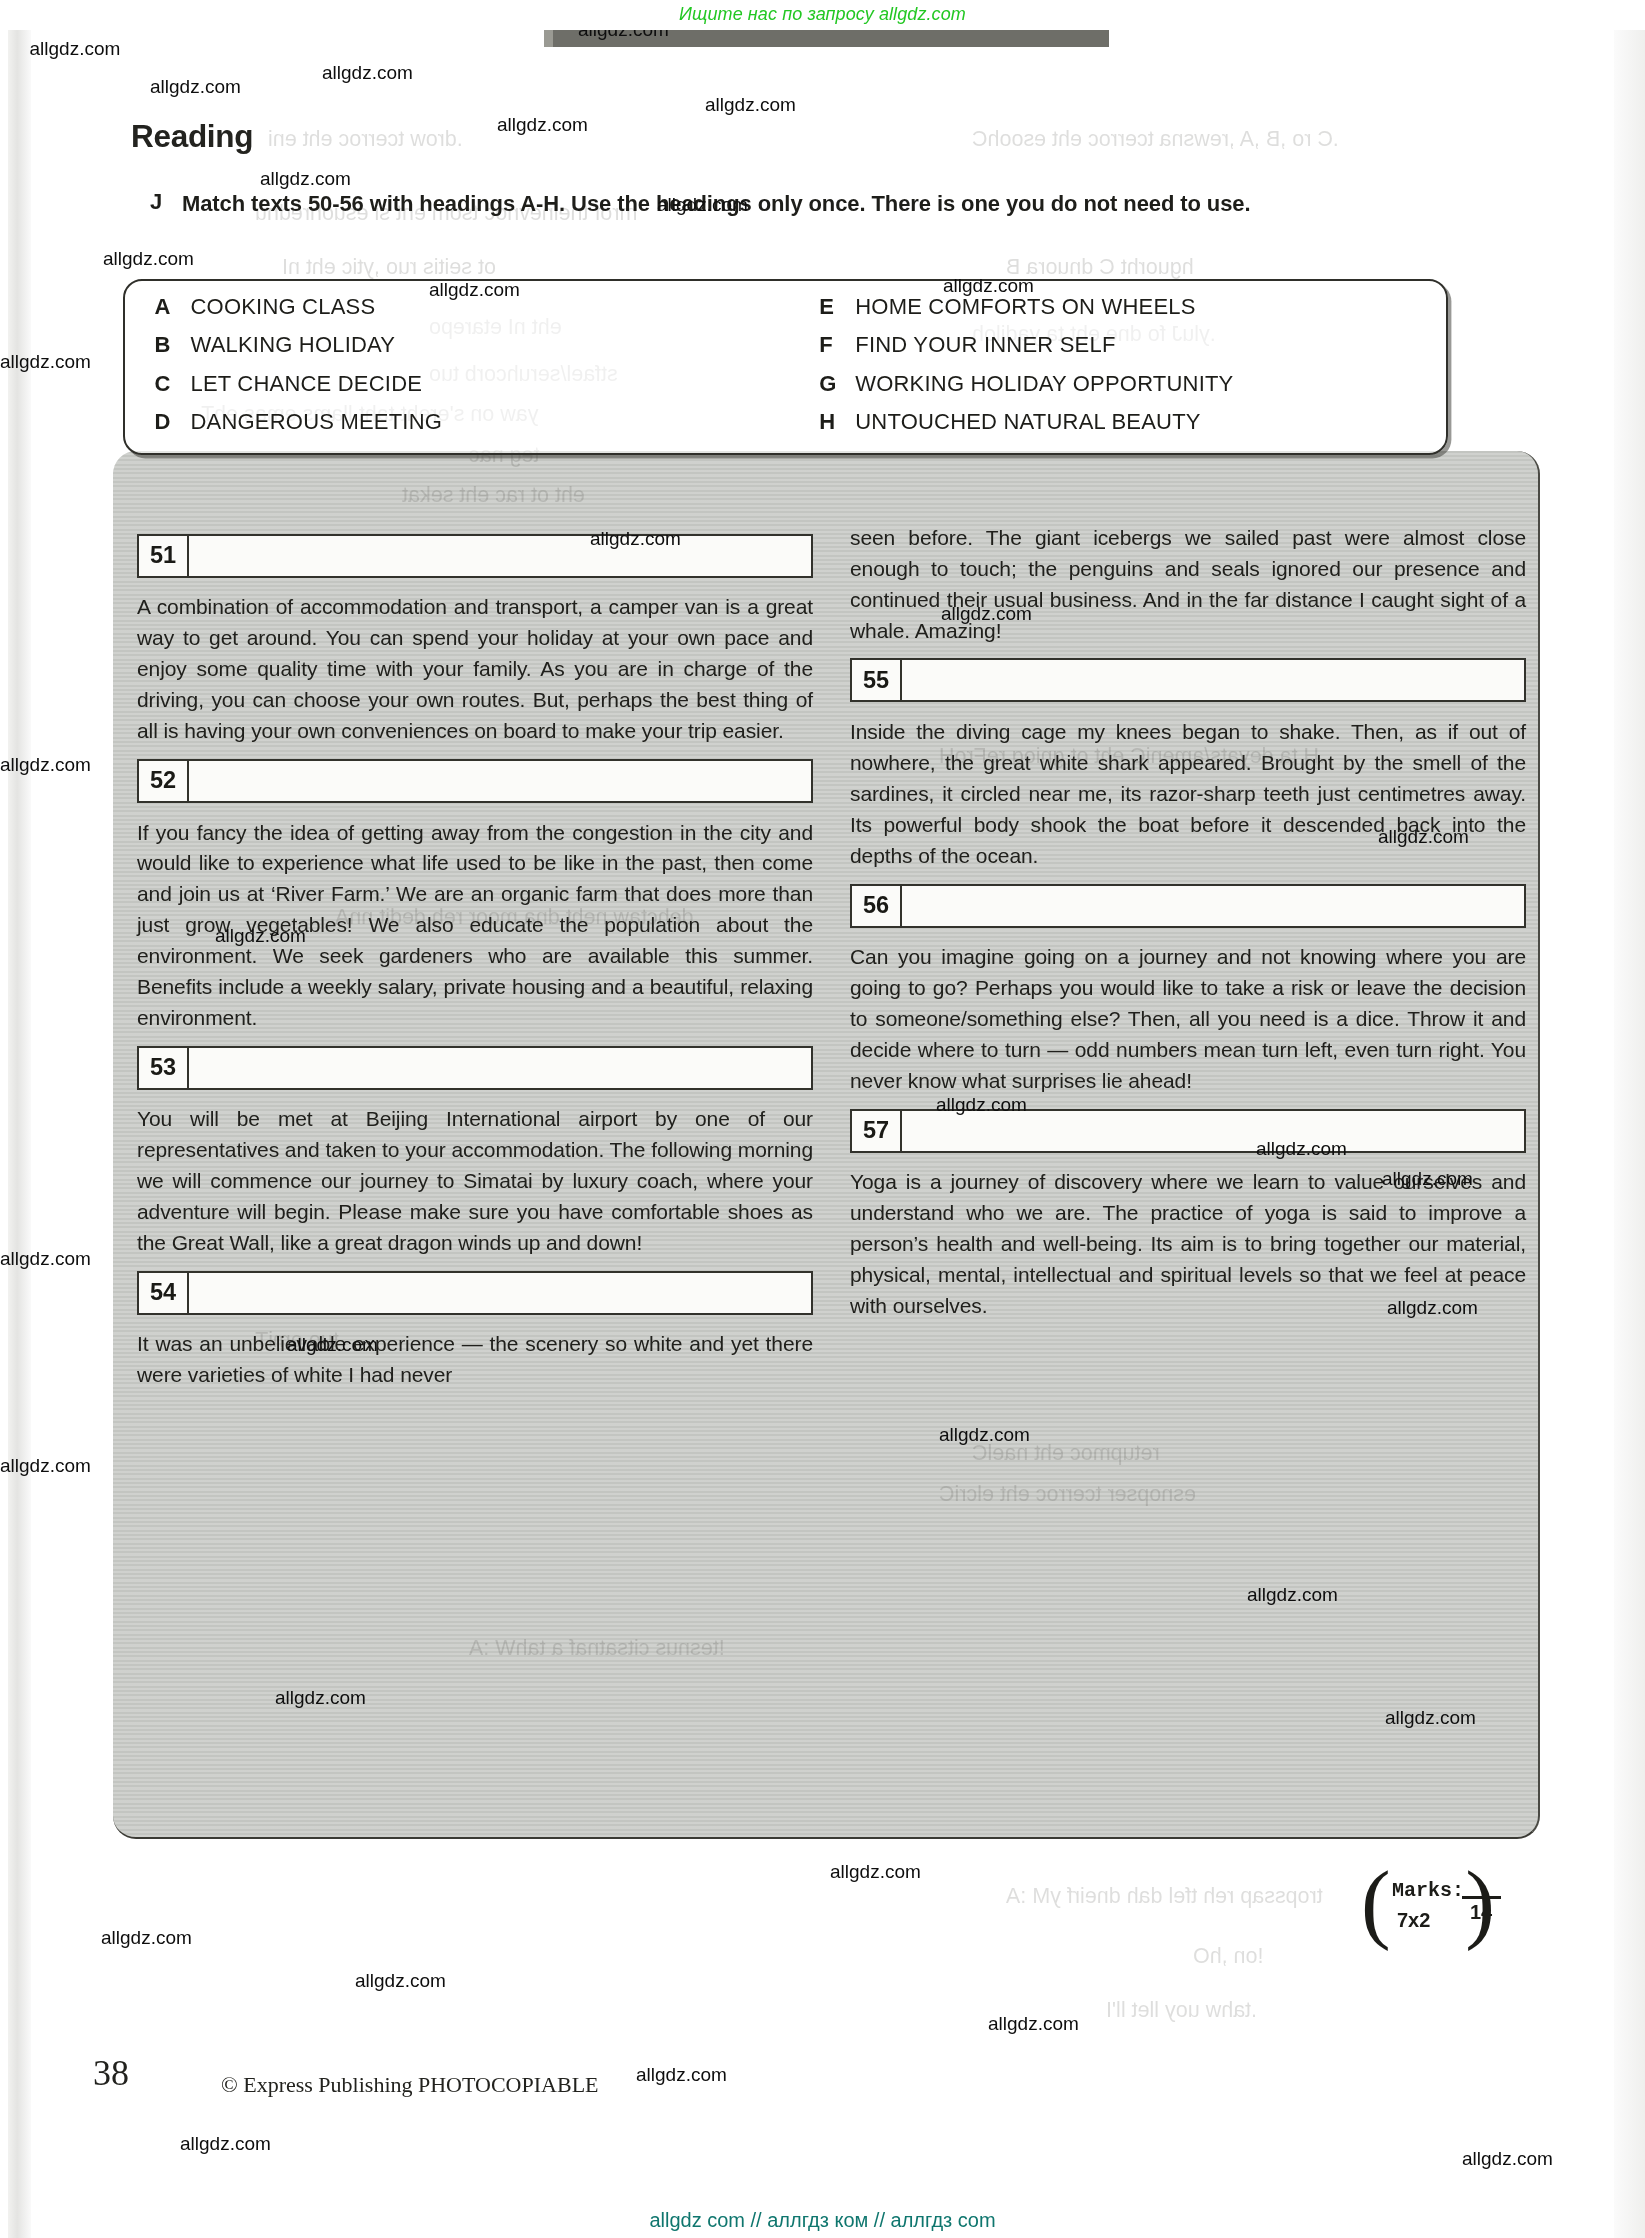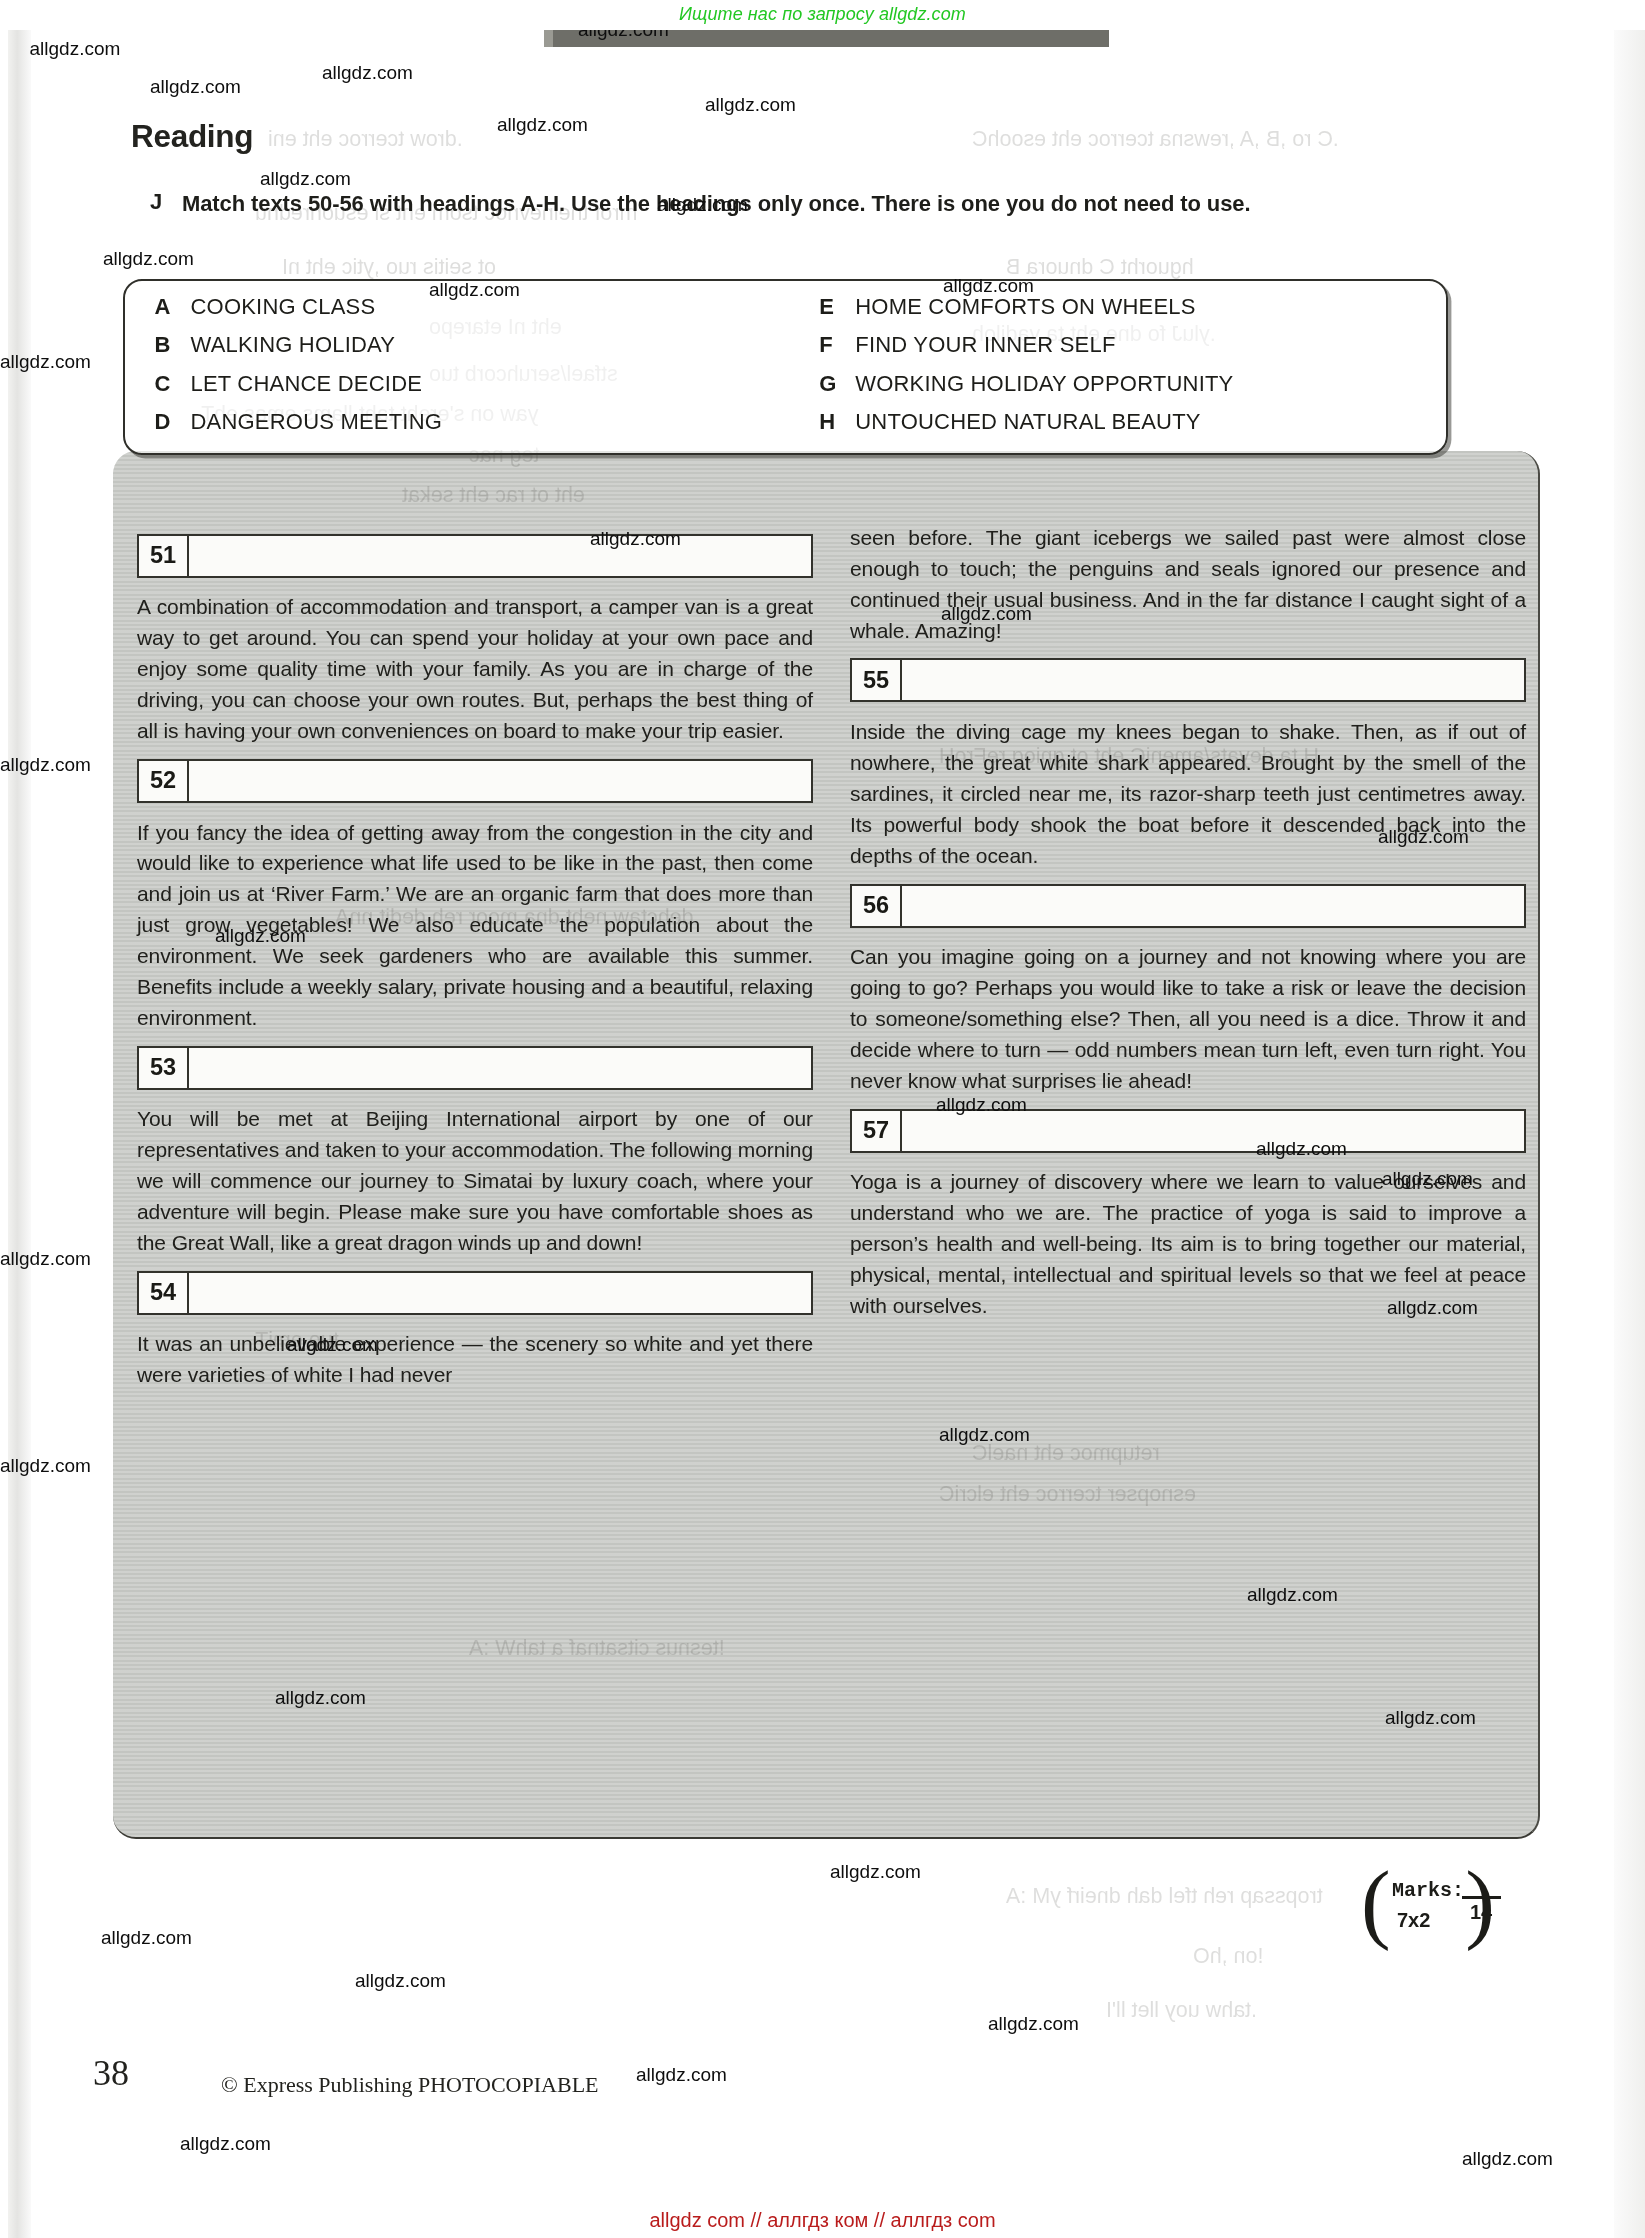--- a/index.html
+++ b/index.html
@@ -266,21 +266,21 @@
     z-index: 25;
     white-space: nowrap;
   }
 
   
   .bottom-banner {
     position: absolute;
     left: 0; right: 0;
     bottom: 6.7px;
     text-align: center;
-    color: #b91c1c;
+    color: #0f766e;
     font-size: 20px;
     z-index: 40;
   }
 
   
   .wm {
     position: absolute;
     color: #0e0e0e;
     font-size: 19px;
     font-family: "Liberation Sans", sans-serif;

